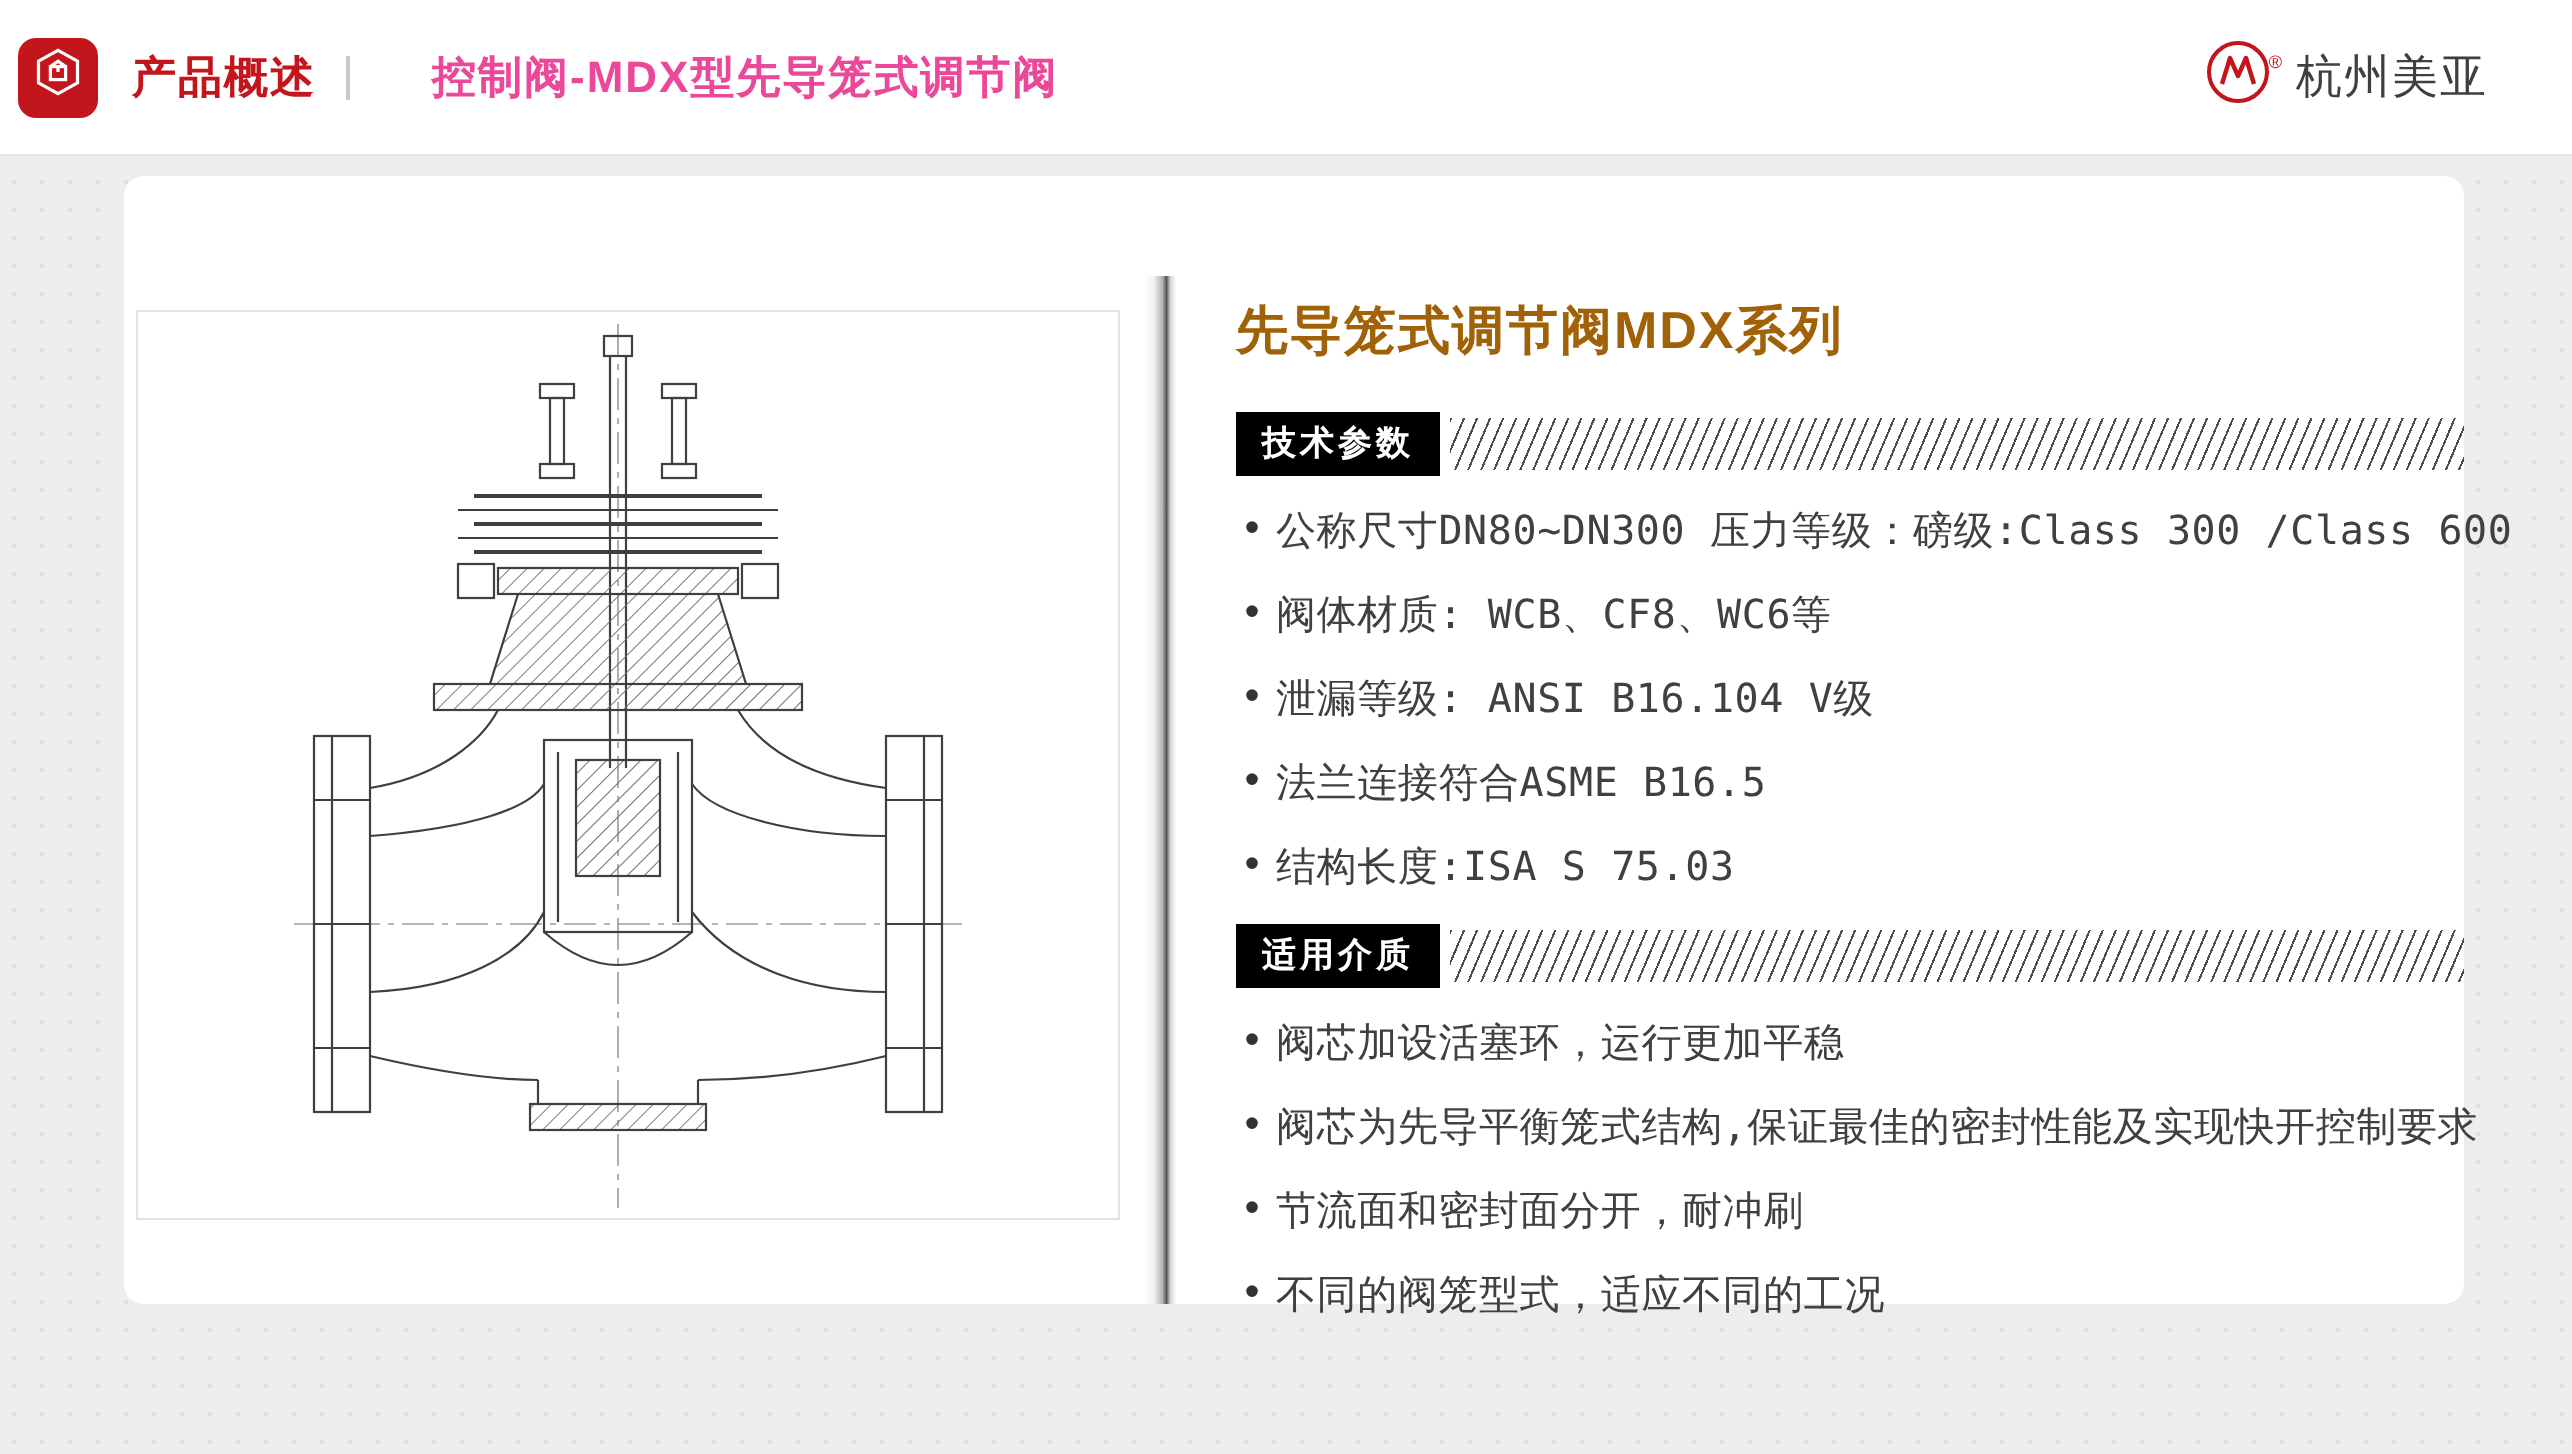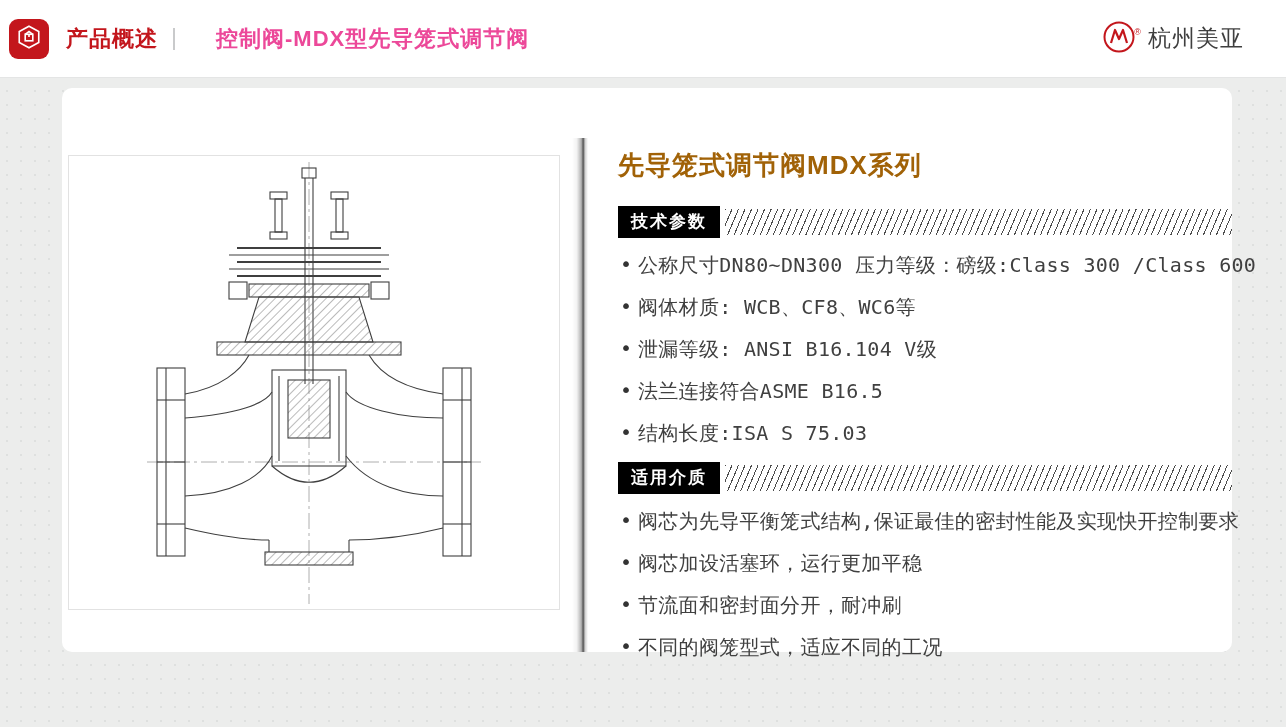--- a/index.html
+++ b/index.html
@@ -196,20 +196,20 @@
       <li>泄漏等级: ANSI B16.104 V级</li>
       <li>法兰连接符合ASME B16.5</li>
       <li>结构长度:ISA S 75.03</li>
     </ul>
 
     <div class="section-head">
       <span class="badge">适用介质</span>
       <span class="hatch"></span>
     </div>
     <ul class="spec-list">
+      <li>阀芯加设活塞环，运行更加平稳</li>
       <li>阀芯为先导平衡笼式结构,保证最佳的密封性能及实现快开控制要求</li>
-      <li>阀芯加设活塞环，运行更加平稳</li>
       <li>节流面和密封面分开，耐冲刷</li>
       <li>不同的阀笼型式，适应不同的工况</li>
     </ul>
   </section>
 
 </main>
 
 </body></html>

